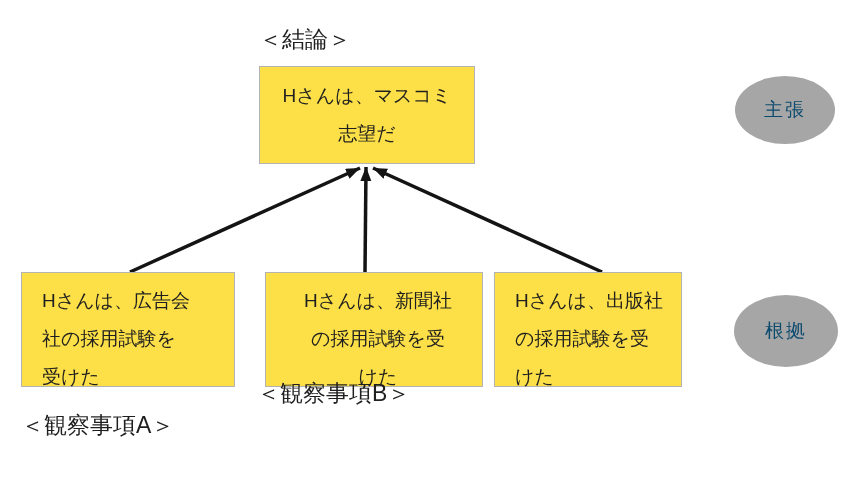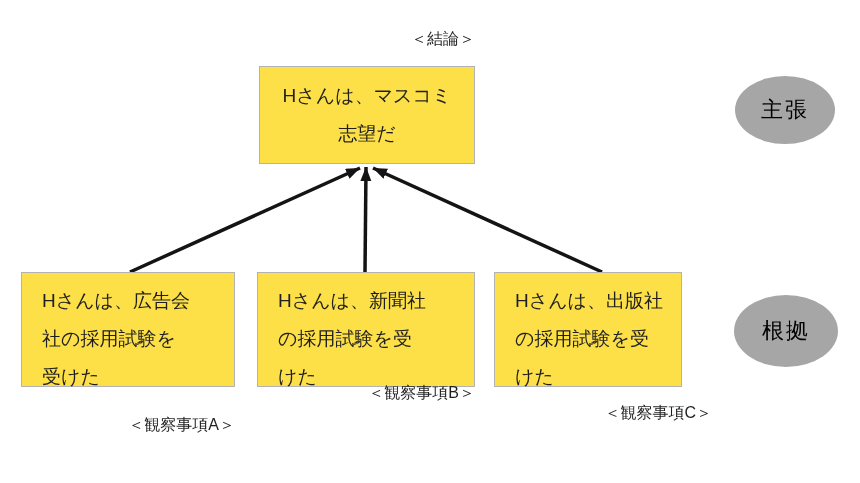--- a/index.html
+++ b/index.html
@@ -28,40 +28,40 @@
   .box.claim {
     left: 259px; top: 66px; width: 216px; height: 98px;
     display: flex; align-items: center; justify-content: center;
     text-align: center;
   }
   .box.obs {
     top: 272px; height: 115px;
     padding: 9px 12px 8px 20px;
   }
   .box.obs-a { left: 21px;  width: 214px; }
-  .box.obs-b { left: 257px; width: 218px; }
+  .box.obs-b { left: 265px; width: 218px; text-align: center; }
   .box.obs-c { left: 494px; width: 188px; }
   .tag-label {
     position: absolute;
-    font-size: 16px;
+    font-size: 23px;
     line-height: 30px;
-    text-align: right;
+    text-align: left;
     white-space: nowrap;
   }
   .tag-label.conclusion { left: 259px; top: 24px;  width: 216px; }
   .tag-label.obs-a      { left: 21px;  top: 386px; width: 214px; margin-top: 24px; }
   .tag-label.obs-b      { left: 257px; top: 378px; width: 218px; }
   .tag-label.obs-c      { left: 494px; top: 398px; width: 218px; }
   .oval {
     position: absolute;
     background: var(--oval-fill, #a6a6a6);
     border-radius: 50%;
     display: flex; align-items: center; justify-content: center;
-    color: #000000;
-    font-size: 22px;
+    color: #0c4a6e;
+    font-size: 19px;
     letter-spacing: 2px;
   }
   .oval.claim-tag   { left: 735px; top: 76px;  width: 100px; height: 68px; }
   .oval.grounds-tag { left: 734px; top: 295px; width: 104px; height: 72px; text-align: center; }
   svg.arrows {
     position: absolute;
     left: 0; top: 0;
     width: 860px; height: 483px;
     pointer-events: none;
   }
@@ -92,18 +92,17 @@
 受けた</div>
   <div class="box obs obs-b">Hさんは、新聞社
 の採用試験を受
 けた</div>
   <div class="box obs obs-c">Hさんは、出版社
 の採用試験を受
 けた</div>
 
   <div class="tag-label obs-a">＜観察事項A＞</div>
   <div class="tag-label obs-b">＜観察事項B＞</div>
-  <div class="tag-label obs-c">＜観察事項C＞</div>
 
   <div class="oval claim-tag">主張</div>
   <div class="oval grounds-tag">根拠</div>
 
 </div>
 
 </body></html>

